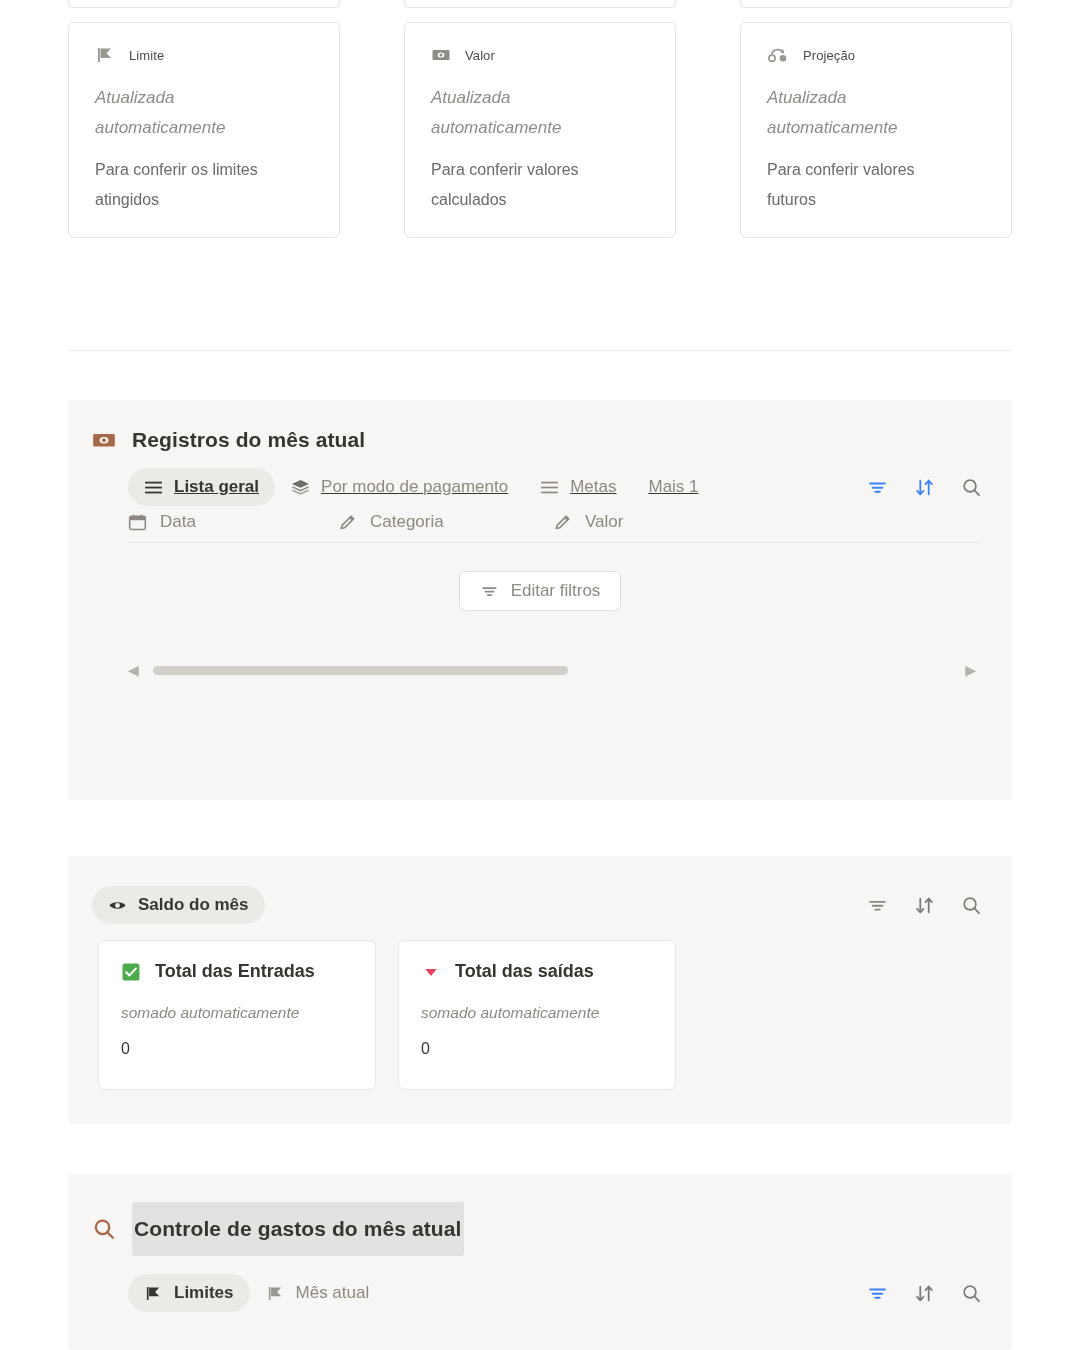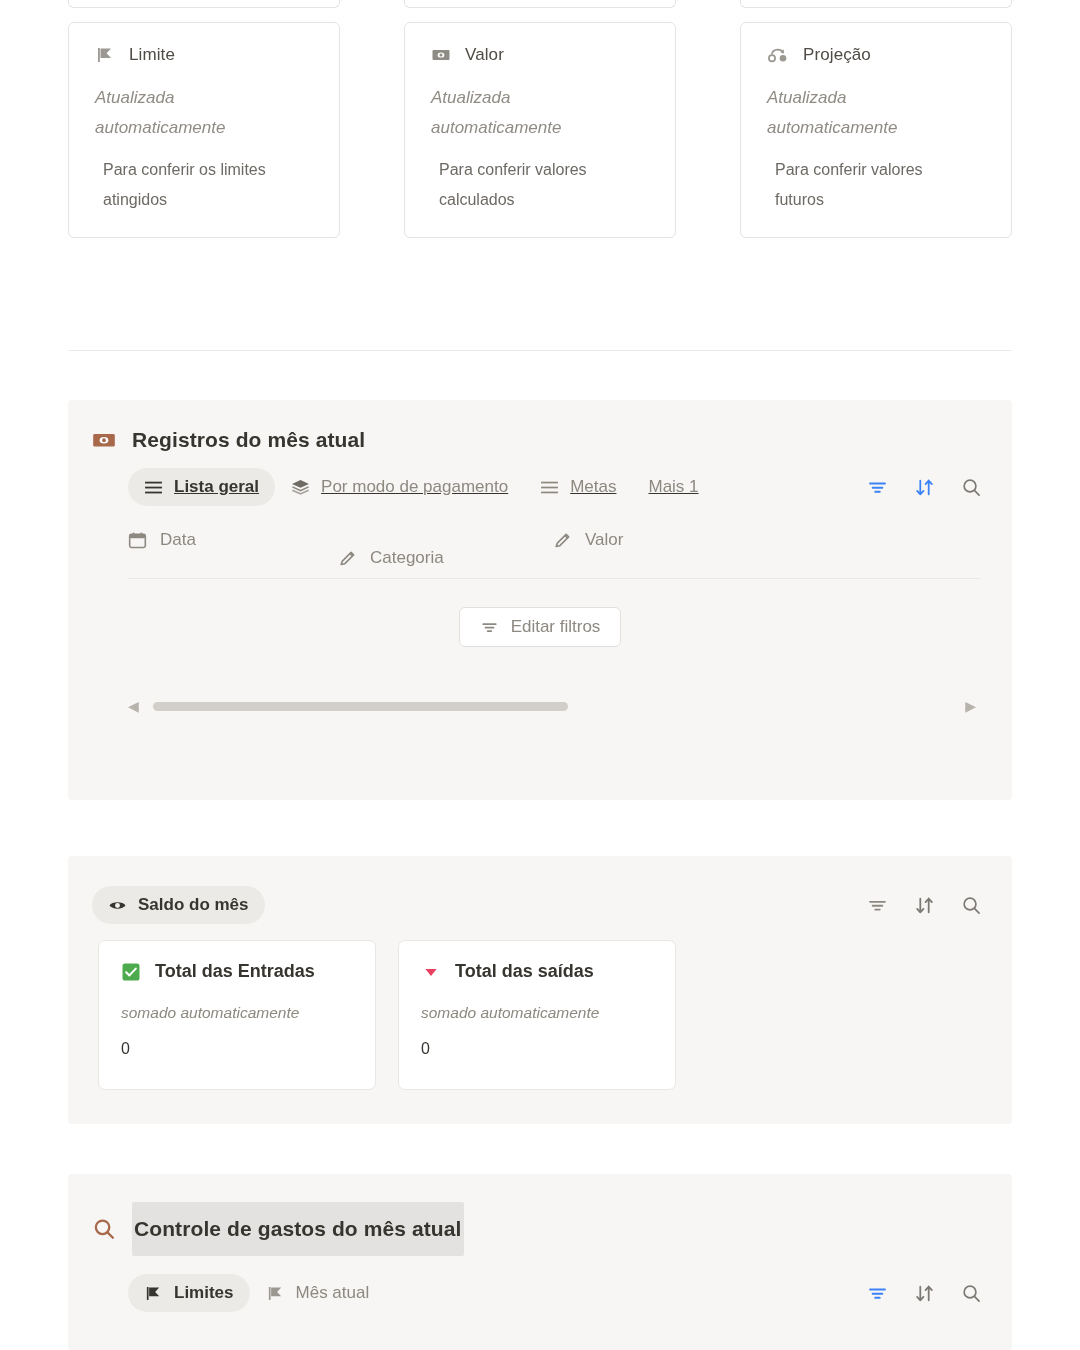--- a/index.html
+++ b/index.html
@@ -56,38 +56,37 @@
     box-sizing: border-box;
     padding: 22px 26px 0 26px;
   }
   .prop-card-head {
     display: flex;
     align-items: center;
     gap: 14px;
     margin-bottom: 18px;
   }
   .prop-card-title {
-    font-size: 17px;
+    font-size: 13px;
     color: #4f4b45;
     letter-spacing: .1px;
   }
   .prop-card-sub {
     font-size: 17px;
     font-style: italic;
     color: #908c85;
     line-height: 30px;
     max-width: 180px;
   }
   .prop-card-desc {
     font-size: 16px;
     color: #6d6964;
     line-height: 30px;
     margin-top: 12px;
     max-width: 190px;
-    margin-left: 8px;
   }
 
   
   .divider {
     position: absolute;
     left: 68px;
     top: 350px;
     width: 944px;
     height: 1px;
     background: #ebeae8;
@@ -393,21 +392,21 @@
         <svg width="19" height="19" viewBox="0 0 18 18">
           <rect x="1.6" y="3.2" width="14.8" height="12.4" rx="1.6" fill="none" stroke="#8d8981" stroke-width="1.5"></rect>
           <rect x="1.6" y="3.2" width="14.8" height="3.6" rx="1.6" fill="#8d8981"></rect>
           <rect x="4.6" y="1.4" width="1.6" height="3.4" rx=".8" fill="#8d8981"></rect>
           <rect x="11.8" y="1.4" width="1.6" height="3.4" rx=".8" fill="#8d8981"></rect>
         </svg>
       </span>
       <span>Data</span>
     </div>
 
-    <div class="col" style="width:215px;margin-top:36px;">
+    <div class="col" style="width:215px;">
       <span class="icon">
         <svg width="19" height="19" viewBox="0 0 18 18">
           <path d="M3 14.6 L4.1 11.5 L12.4 3.2 L14.8 5.6 L6.5 13.9 Z" fill="none" stroke="#8d8981" stroke-width="1.5" stroke-linejoin="round"></path>
           <line x1="11.4" y1="4.3" x2="13.8" y2="6.7" stroke="#8d8981" stroke-width="1.5"></line>
         </svg>
       </span>
       <span>Categoria</span>
     </div>
 
 

